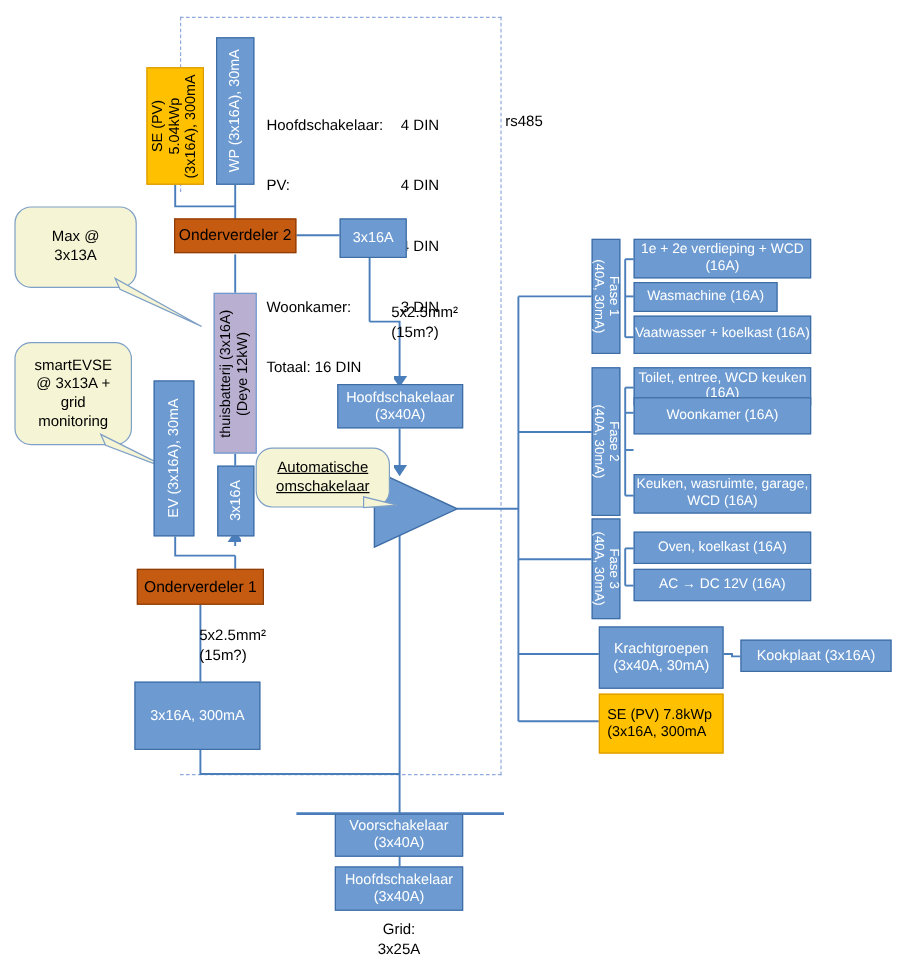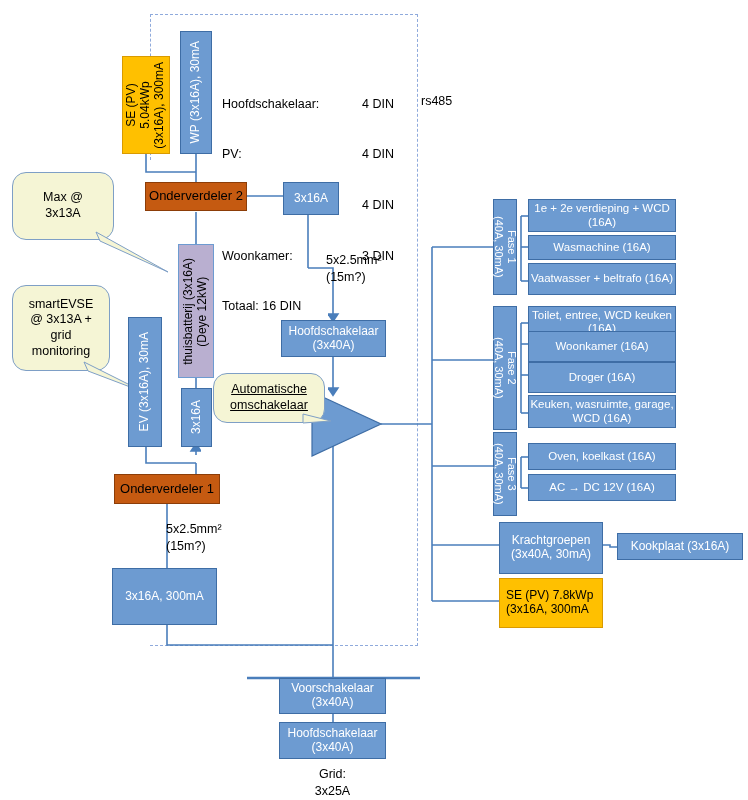--- a/index.html
+++ b/index.html
@@ -19,21 +19,21 @@
   .callout{position:absolute;box-sizing:border-box;background:#F5F5D5;
            border:1px solid #7E9FC6;border-radius:14px;display:flex;align-items:center;
            justify-content:center;text-align:center;font-size:12.5px;color:#000;line-height:1.25;}
 
   .plaintext{position:absolute;font-size:12.5px;color:#000;line-height:1.35;white-space:pre;}
   .bold{font-weight:normal;text-align:center;}
 
   svg.ov{position:absolute;left:0;top:0;width:748px;height:800px;pointer-events:none;}
   .dashbox{position:absolute;border:1px dashed #8FAADC;box-sizing:border-box;}
   .dashline{position:absolute;border-left:1px dashed #8FAADC;}
-  .dinrow{display:flex;gap:28px;}
+  .dinrow{display:flex;}
   .dinlabel{width:112px;}
 </style>
 </head>
 <body>
 
 <div id="canvas">
 
   <div class="dashbox" style="left:150px;top:14px;width:268px;height:632px;border-left:none;"></div>
   <div class="dashline" style="left:150px;top:14px;height:146px;"></div>
 
@@ -205,39 +205,36 @@
     <span>3x16A, 300mA</span>
   </div>
 
   <div class="box blue" style="left:493px;top:199px;width:24px;height:96px;">
     <span class="vertdown" style="white-space:pre-line;font-size:11px;">Fase 1
 (40A, 30mA)</span>
   </div>
   <div class="box blue" style="left:528px;top:199px;width:148px;height:33px;font-size:11.5px;">
     <span>1e + 2e verdieping + WCD (16A)</span>
   </div>
-  <div class="box blue" style="left:528px;top:235px;width:148px;height:25px;font-size:11.5px;align-items:center;">
+  <div class="box blue" style="left:528px;top:235px;width:120px;height:25px;font-size:11.5px;align-items:center;">
     <span>Wasmachine (16A)</span>
   </div>
   <div class="box blue" style="left:528px;top:263px;width:148px;height:32px;font-size:11.5px;">
-    <span>Vaatwasser + beltrafo (16A)</span>
+    <span>Vaatwasser + koelkast (16A)</span>
   </div>
 
   <div class="box blue" style="left:493px;top:306px;width:24px;height:124px;">
     <span class="vertdown" style="white-space:pre-line;font-size:11px;">Fase 2
 (40A, 30mA)</span>
   </div>
   <div class="box blue" style="left:528px;top:306px;width:148px;height:32px;font-size:11.5px;">
     <span>Toilet, entree, WCD keuken (16A)</span>
   </div>
   <div class="box blue" style="left:528px;top:331px;width:148px;height:31px;font-size:11.5px;">
     <span>Woonkamer (16A)</span>
-  </div>
-  <div class="box blue" style="left:528px;top:362px;width:148px;height:31px;font-size:11.5px;">
-    <span>Droger (16A)</span>
   </div>
   <div class="box blue" style="left:528px;top:395px;width:148px;height:33px;font-size:11.5px;">
     <span>Keuken, wasruimte, garage, WCD (16A)</span>
   </div>
 
   <div class="box blue" style="left:493px;top:432px;width:24px;height:84px;">
     <span class="vertdown" style="white-space:pre-line;font-size:11px;">Fase 3
 (40A, 30mA)</span>
   </div>
   <div class="box blue" style="left:528px;top:443px;width:148px;height:27px;font-size:11.5px;">

